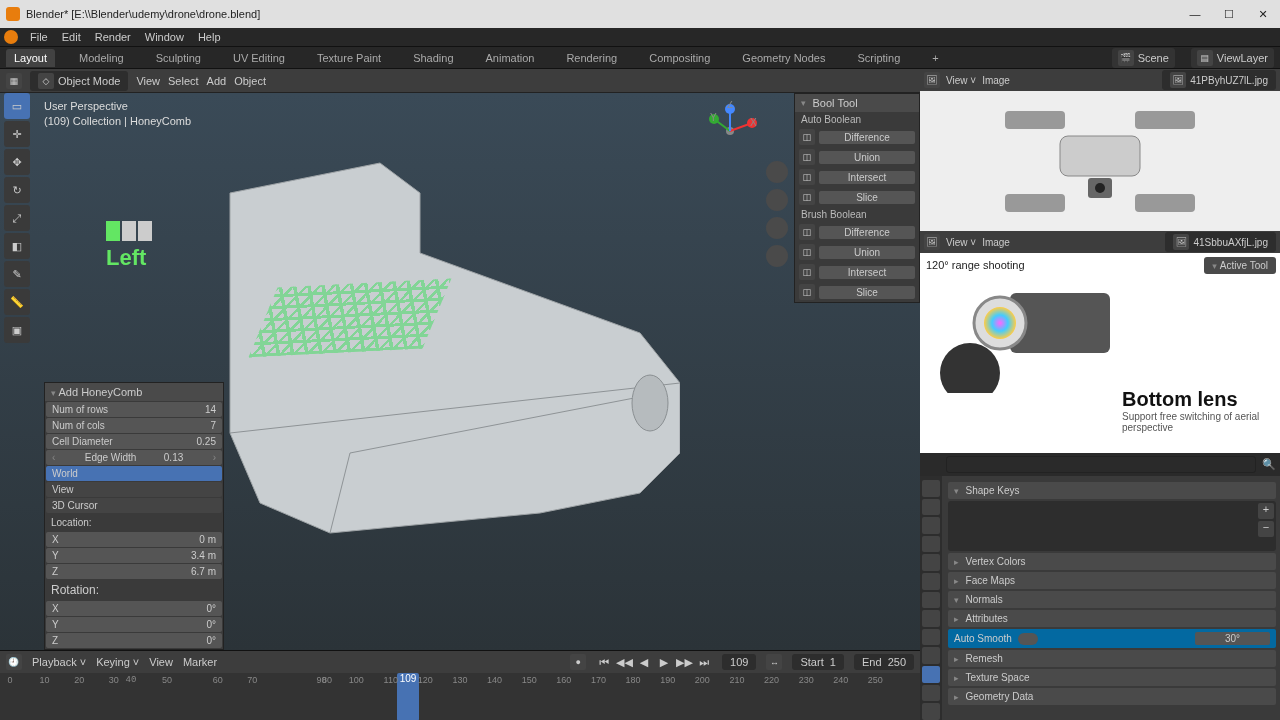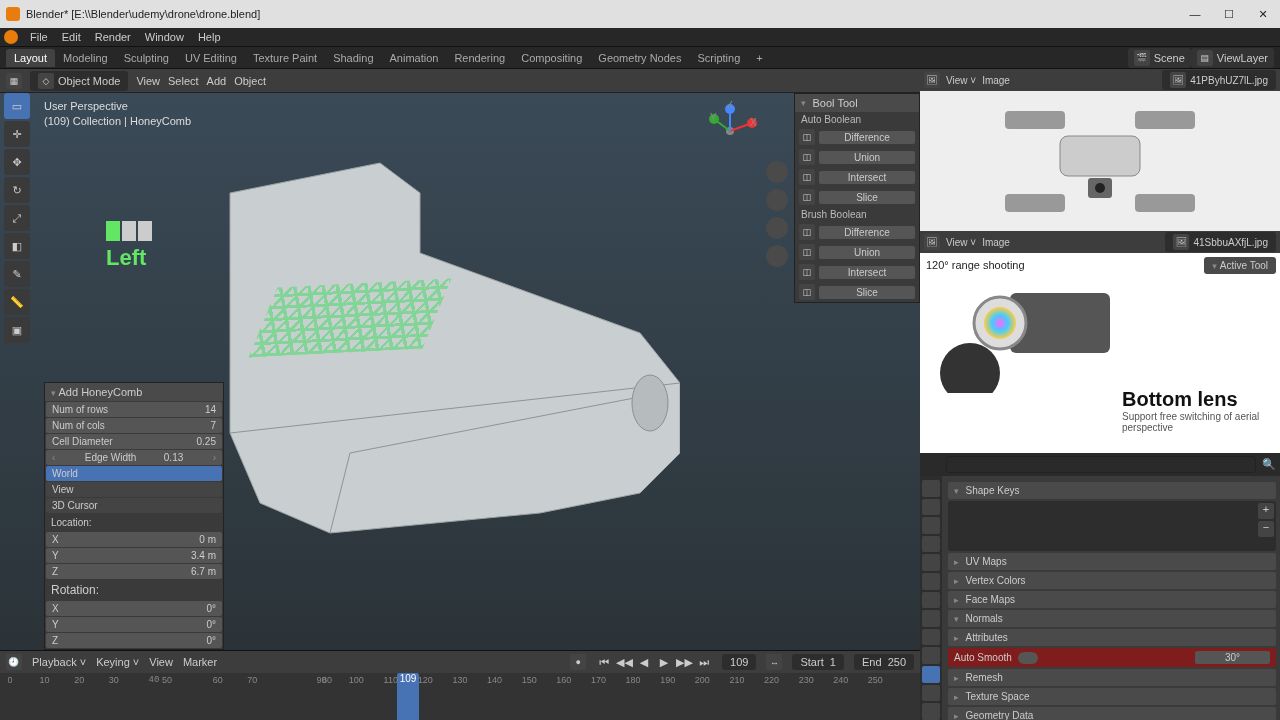--- a/index.html
+++ b/index.html
@@ -4,21 +4,21 @@
 <style>
   * { box-sizing: border-box; margin: 0; padding: 0; font-family: sans-serif; }
   body { background:#1a1a1a; width:1280px; height:720px; overflow:hidden; font-size:11px; color:#ccc; position:relative; }
   .titlebar { height:28px; background:#e0e0e0; color:#222; display:flex; align-items:center; padding:0 6px; justify-content:space-between; }
   .titlebar .t-left { display:flex; align-items:center; gap:6px; }
   .titlebar .t-right { display:flex; gap:12px; }
   .titlebar .winbtn { width:22px; text-align:center; }
   .topmenu { height:19px; background:#272727; display:flex; align-items:center; gap:2px; padding:0 4px; border-bottom:1px solid #111; }
   .topmenu .mi { padding:2px 6px; cursor:pointer; }
   .topmenu .logo { width:14px; height:14px; background:#e87d0d; border-radius:50%; margin-right:4px; }
-  .tabbar { height:22px; background:#272727; display:flex; align-items:center; gap:0; padding:0 6px; border-bottom:1px solid #111; }
+  .tabbar { height:22px; background:#272727; display:flex; align-items:center; gap:16px; padding:0 6px; border-bottom:1px solid #111; }
   .tabbar .tab { padding:3px 8px; color:#aaa; cursor:pointer; border-radius:3px 3px 0 0; }
   .tabbar .tab.active { background:#424242; color:#fff; }
   .tabbar .spacer { flex:1; }
   .scenebox, .layerbox { display:flex; align-items:center; gap:4px; padding:2px 6px; background:#333; border-radius:3px; }
   .header-strip { height:24px; background:#3d3d3d; display:flex; align-items:center; gap:8px; padding:0 6px; border-bottom:1px solid #222; }
   .pill { background:#2d2d2d; color:#ccc; padding:2px 8px; border-radius:3px; display:flex; align-items:center; gap:4px; }
   .icon-sq { width:16px; height:16px; background:#444; border-radius:2px; display:inline-flex; align-items:center; justify-content:center; font-size:9px; }
   .main { position:absolute; left:0; top:93px; right:360px; bottom:70px; }
   .toolbar-left { position:absolute; left:4px; top:0; width:28px; display:flex; flex-direction:column; gap:2px; }
   .toolbar-left .tool { width:26px; height:26px; background:#3a3a3a; border-radius:3px; display:flex; align-items:center; justify-content:center; }
@@ -54,21 +54,21 @@
   .img-header { height:22px; background:#3d3d3d; display:flex; align-items:center; gap:6px; padding:0 4px; font-size:10px; }
   .ref-img { flex:0 0 auto; height:140px; background:#eee; position:relative; display:flex; align-items:center; justify-content:center; }
   .drone-ref { width:200px; height:110px; position:relative; }
   .ref-img2 { flex:0 0 auto; height:200px; background:#fff; position:relative; }
   .active-tool-panel { position:absolute; right:4px; top:4px; background:#4a4a4a; padding:3px 8px; font-size:10px; border-radius:3px; }
   .props { flex:1; background:#3a3a3a; overflow-y:auto; position:relative; }
   .props-tabs { position:absolute; left:0; top:0; bottom:0; width:22px; background:#2d2d2d; display:flex; flex-direction:column; gap:2px; padding-top:4px; }
   .props-tabs .pt { width:18px; height:18px; margin:0 auto; background:#444; border-radius:2px; }
   .props-tabs .pt.sel { background:#4772b3; }
   .props-body { margin-left:24px; padding:4px; }
-  .props-body .sect { background:#7f1d1d; margin:2px 0; padding:3px 6px; font-size:10px; border-radius:2px; }
+  .props-body .sect { background:#0369a1; margin:2px 0; padding:3px 6px; font-size:10px; border-radius:2px; }
   .props-body .sect.hdr { background:#4a4a4a; display:flex; align-items:center; gap:4px; }
   .search-row { display:flex; align-items:center; padding:3px 4px 3px 26px; }
   .search-row input { flex:1; background:#2a2a2a; border:1px solid #222; border-radius:3px; padding:2px 4px; color:#ccc; font-size:10px; }
   .playback-ctrls { display:flex; gap:4px; align-items:center; }
   .playback-ctrls .pc { width:16px; text-align:center; }
   .frame-box { background:#2d2d2d; padding:2px 8px; border-radius:3px; margin-left:auto; }
   svg text { fill:#888; font-size:10px; }
   .chev::before { content:"▸"; font-size:9px; margin-right:3px; color:#888; }
   .chev.open::before { content:"▾"; }
   .nudge::before { content:"‹"; margin-right:2px; color:#888; }
@@ -321,21 +321,21 @@
     <span class="frame-box"><span>End</span>&nbsp;&nbsp;<span>250</span></span>
   </div>
   <div class="tl-ruler">
     <div class="tl-cursor" style="left:397px;">
         <span>109</span>
       </div>
   <div class="tl-tick" style="left: 10px;">0</div>
       <div class="tl-tick" style="left: 44.6154px;">10</div>
       <div class="tl-tick" style="left: 79.2308px;">20</div>
       <div class="tl-tick" style="left: 113.846px;">30</div>
-      <div class="tl-tick" style="left: 154px; font-family: Liberation Mono, monospace;">40</div>
+      <div class="tl-tick" style="left: 131px; font-family: Liberation Mono, monospace;">40</div>
       <div class="tl-tick" style="left: 167px;">50</div>
       <div class="tl-tick" style="left: 217.692px;">60</div>
       <div class="tl-tick" style="left: 252.308px;">70</div>
       <div class="tl-tick" style="left: 286.923px; margin-left: 40px;">80</div>
       <div class="tl-tick" style="left: 321.538px;">90</div>
       <div class="tl-tick" style="left: 356.154px;">100</div>
       <div class="tl-tick" style="left: 390.769px;">110</div>
       <div class="tl-tick" style="left: 425.385px;">120</div>
       <div class="tl-tick" style="left: 460px;">130</div>
       <div class="tl-tick" style="left: 494.615px;">140</div>
@@ -432,23 +432,20 @@
     </div>
     <div class="props-body">
       <div class="sect hdr chev open">
           <span>Shape Keys</span>
         </div>
       <div style="height:50px;background:#2d2d2d;border-radius:3px;margin:2px 0;position:relative">
         <div style="position:absolute;right:2px;top:2px;width:16px;height:16px;background:#444;border-radius:2px;text-align:center">+</div>
         <div style="position:absolute;right:2px;top:20px;width:16px;height:16px;background:#444;border-radius:2px;text-align:center">−</div>
       </div>
       <div class="sect hdr chev">
-          <span>UV Maps</span>
-        </div>
-      <div class="sect hdr chev">
           <span>Vertex Colors</span>
         </div>
       <div class="sect hdr chev">
           <span>Face Maps</span>
         </div>
       <div class="sect hdr chev open">
           <span>Normals</span>
         </div>
       <div class="sect hdr chev">
           <span>Attributes</span>

